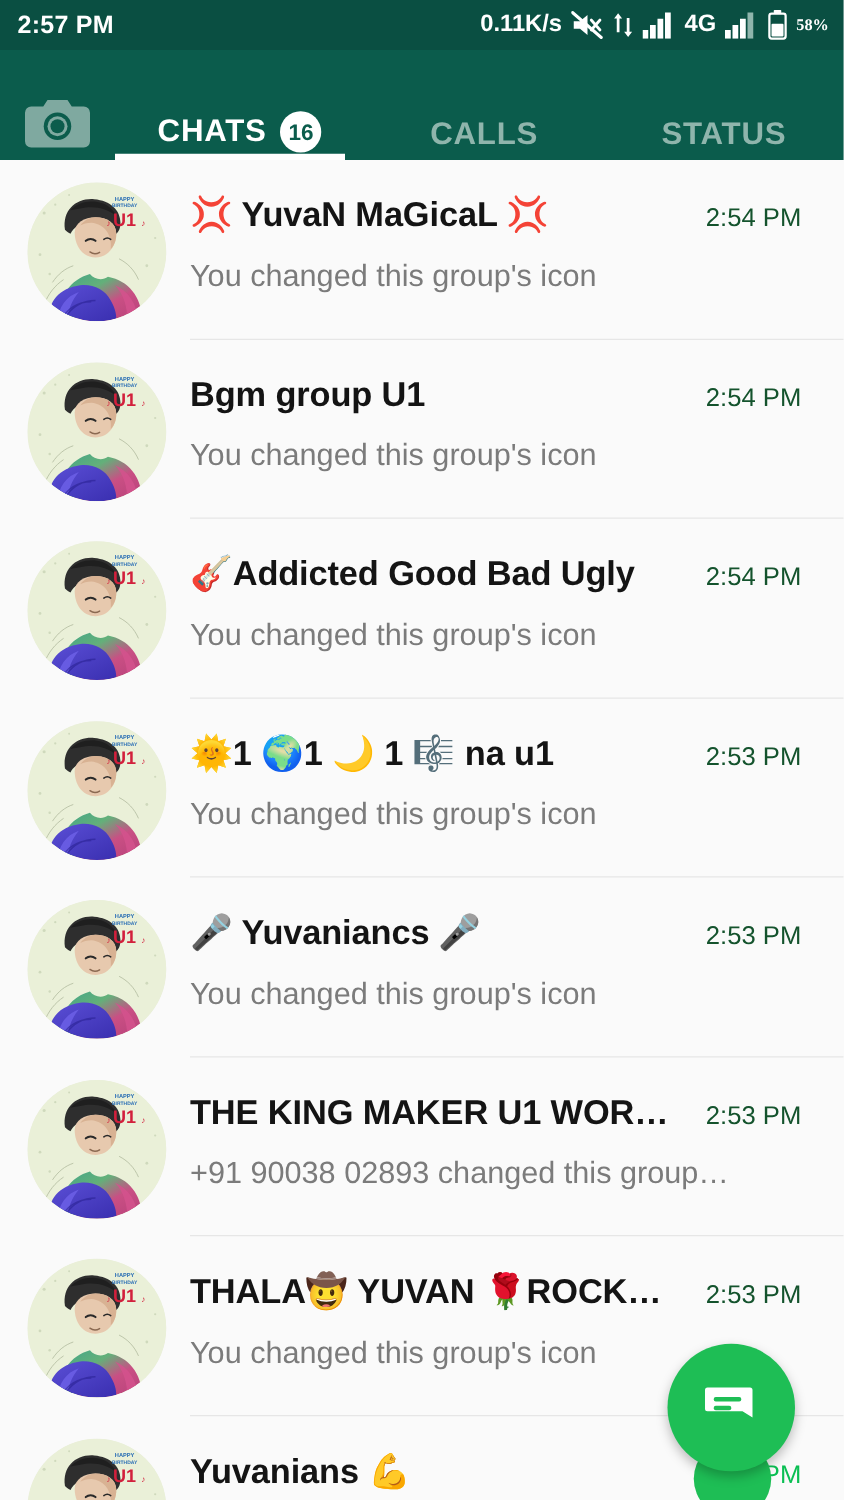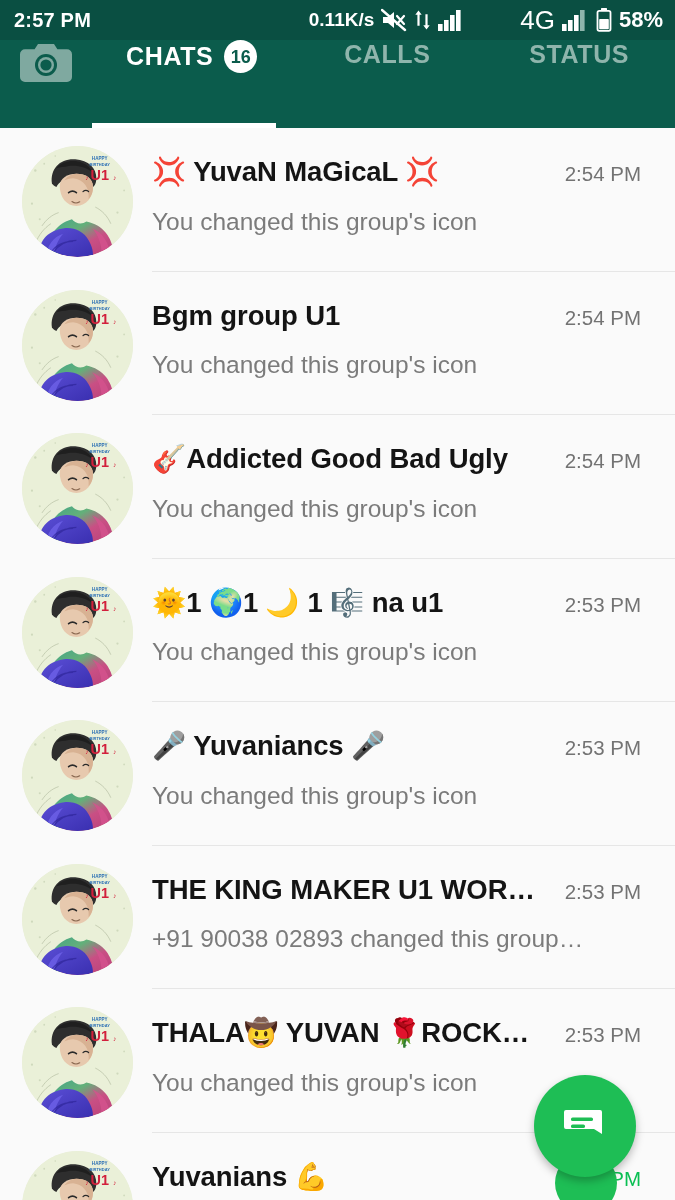--- a/index.html
+++ b/index.html
@@ -18,27 +18,27 @@
     display:flex; align-items:center;
     padding:0 12px 0 14px;
     color:#FFFFFF;
   }
   #status-clock{ font-size:20px; font-weight:bold; letter-spacing:.2px; }
   #status-right{
     margin-left:auto; display:flex; align-items:center; gap:7px;
   }
   #net-speed{ font-size:19px; font-weight:bold; }
   .sb-ico{ display:block; }
-  #battery-pct{ font-size:22px; font-weight:bold; }
+  #battery-pct{ font-size:13px; font-weight:bold;font-family:Liberation Serif, serif; }
 
   
   #tab-bar{
     height:88px; width:100%;
     background:#0B5C4C;
-    display:flex; align-items:flex-start;
+    display:flex; align-items:flex-end;
     position:relative;
   }
   #tab-camera{
     width:92px; display:flex; align-items:center; justify-content:center;
     padding-bottom:6px;
   }
   .tab{
     flex:1; display:flex; align-items:center; justify-content:center;
     gap:11px; padding-bottom:6px; position:relative;
   }
@@ -87,21 +87,21 @@
     display:flex; align-items:baseline; gap:0;
   }
   .chat-title{
     font-size:27.5px; font-weight:bold; color:#141414;
     white-space:nowrap; overflow:hidden; text-overflow:ellipsis;
     flex:1 1 auto; min-width:0;
     line-height:1.22;
     letter-spacing:-.1px;
   }
   .chat-time{
-    font-size:20.5px; color:#737373; white-space:nowrap; flex:0 0 auto;
+    font-size:20.5px; color:#14532d; white-space:nowrap; flex:0 0 auto;
     padding-left:3px;
   }
   .chat-time.unread{ color:#0ABF53; }
   .chat-sub{
     font-size:24.5px; color:#7B7B7B; margin-top:18px;
     white-space:nowrap; overflow:hidden; text-overflow:ellipsis;
     line-height:1.2;
   }
   .divider{
     position:absolute; left:152px; right:0; bottom:0;
@@ -142,21 +142,21 @@
       <path fill="#fff" d="M12.5 21.5l-3.2-4.2h2.1v-11h2.2v11h2.1z"></path>
     </svg>
 
     <svg class="sb-ico" width="27" height="22" viewBox="0 0 27 22">
       <rect fill="#fff" x="0" y="15" width="4.6" height="7"></rect>
       <rect fill="#fff" x="6" y="11" width="4.6" height="11"></rect>
       <rect fill="#fff" x="12" y="6" width="4.6" height="16"></rect>
       <rect fill="#fff" x="18" y="1" width="4.6" height="21"></rect>
     </svg>
 
-    <span id="net-type" style="font-size:26px;font-weight:normal;margin-left:48px;">4G</span>
+    <span id="net-type" style="font-size:19px;font-weight:bold;">4G</span>
 
     <svg class="sb-ico" width="27" height="22" viewBox="0 0 27 22">
       <rect fill="#fff" x="0" y="15" width="4.6" height="7"></rect>
       <rect fill="#fff" x="6" y="11" width="4.6" height="11"></rect>
       <rect fill="#fff" x="12" y="6" width="4.6" height="16"></rect>
       <rect fill="#8FB5AC" x="18" y="1" width="4.6" height="21"></rect>
     </svg>
 
     <svg class="sb-ico" width="16" height="24" viewBox="0 0 16 24">
       <rect fill="#fff" x="5" y="0" width="6" height="2.4" rx="0.6"></rect>

